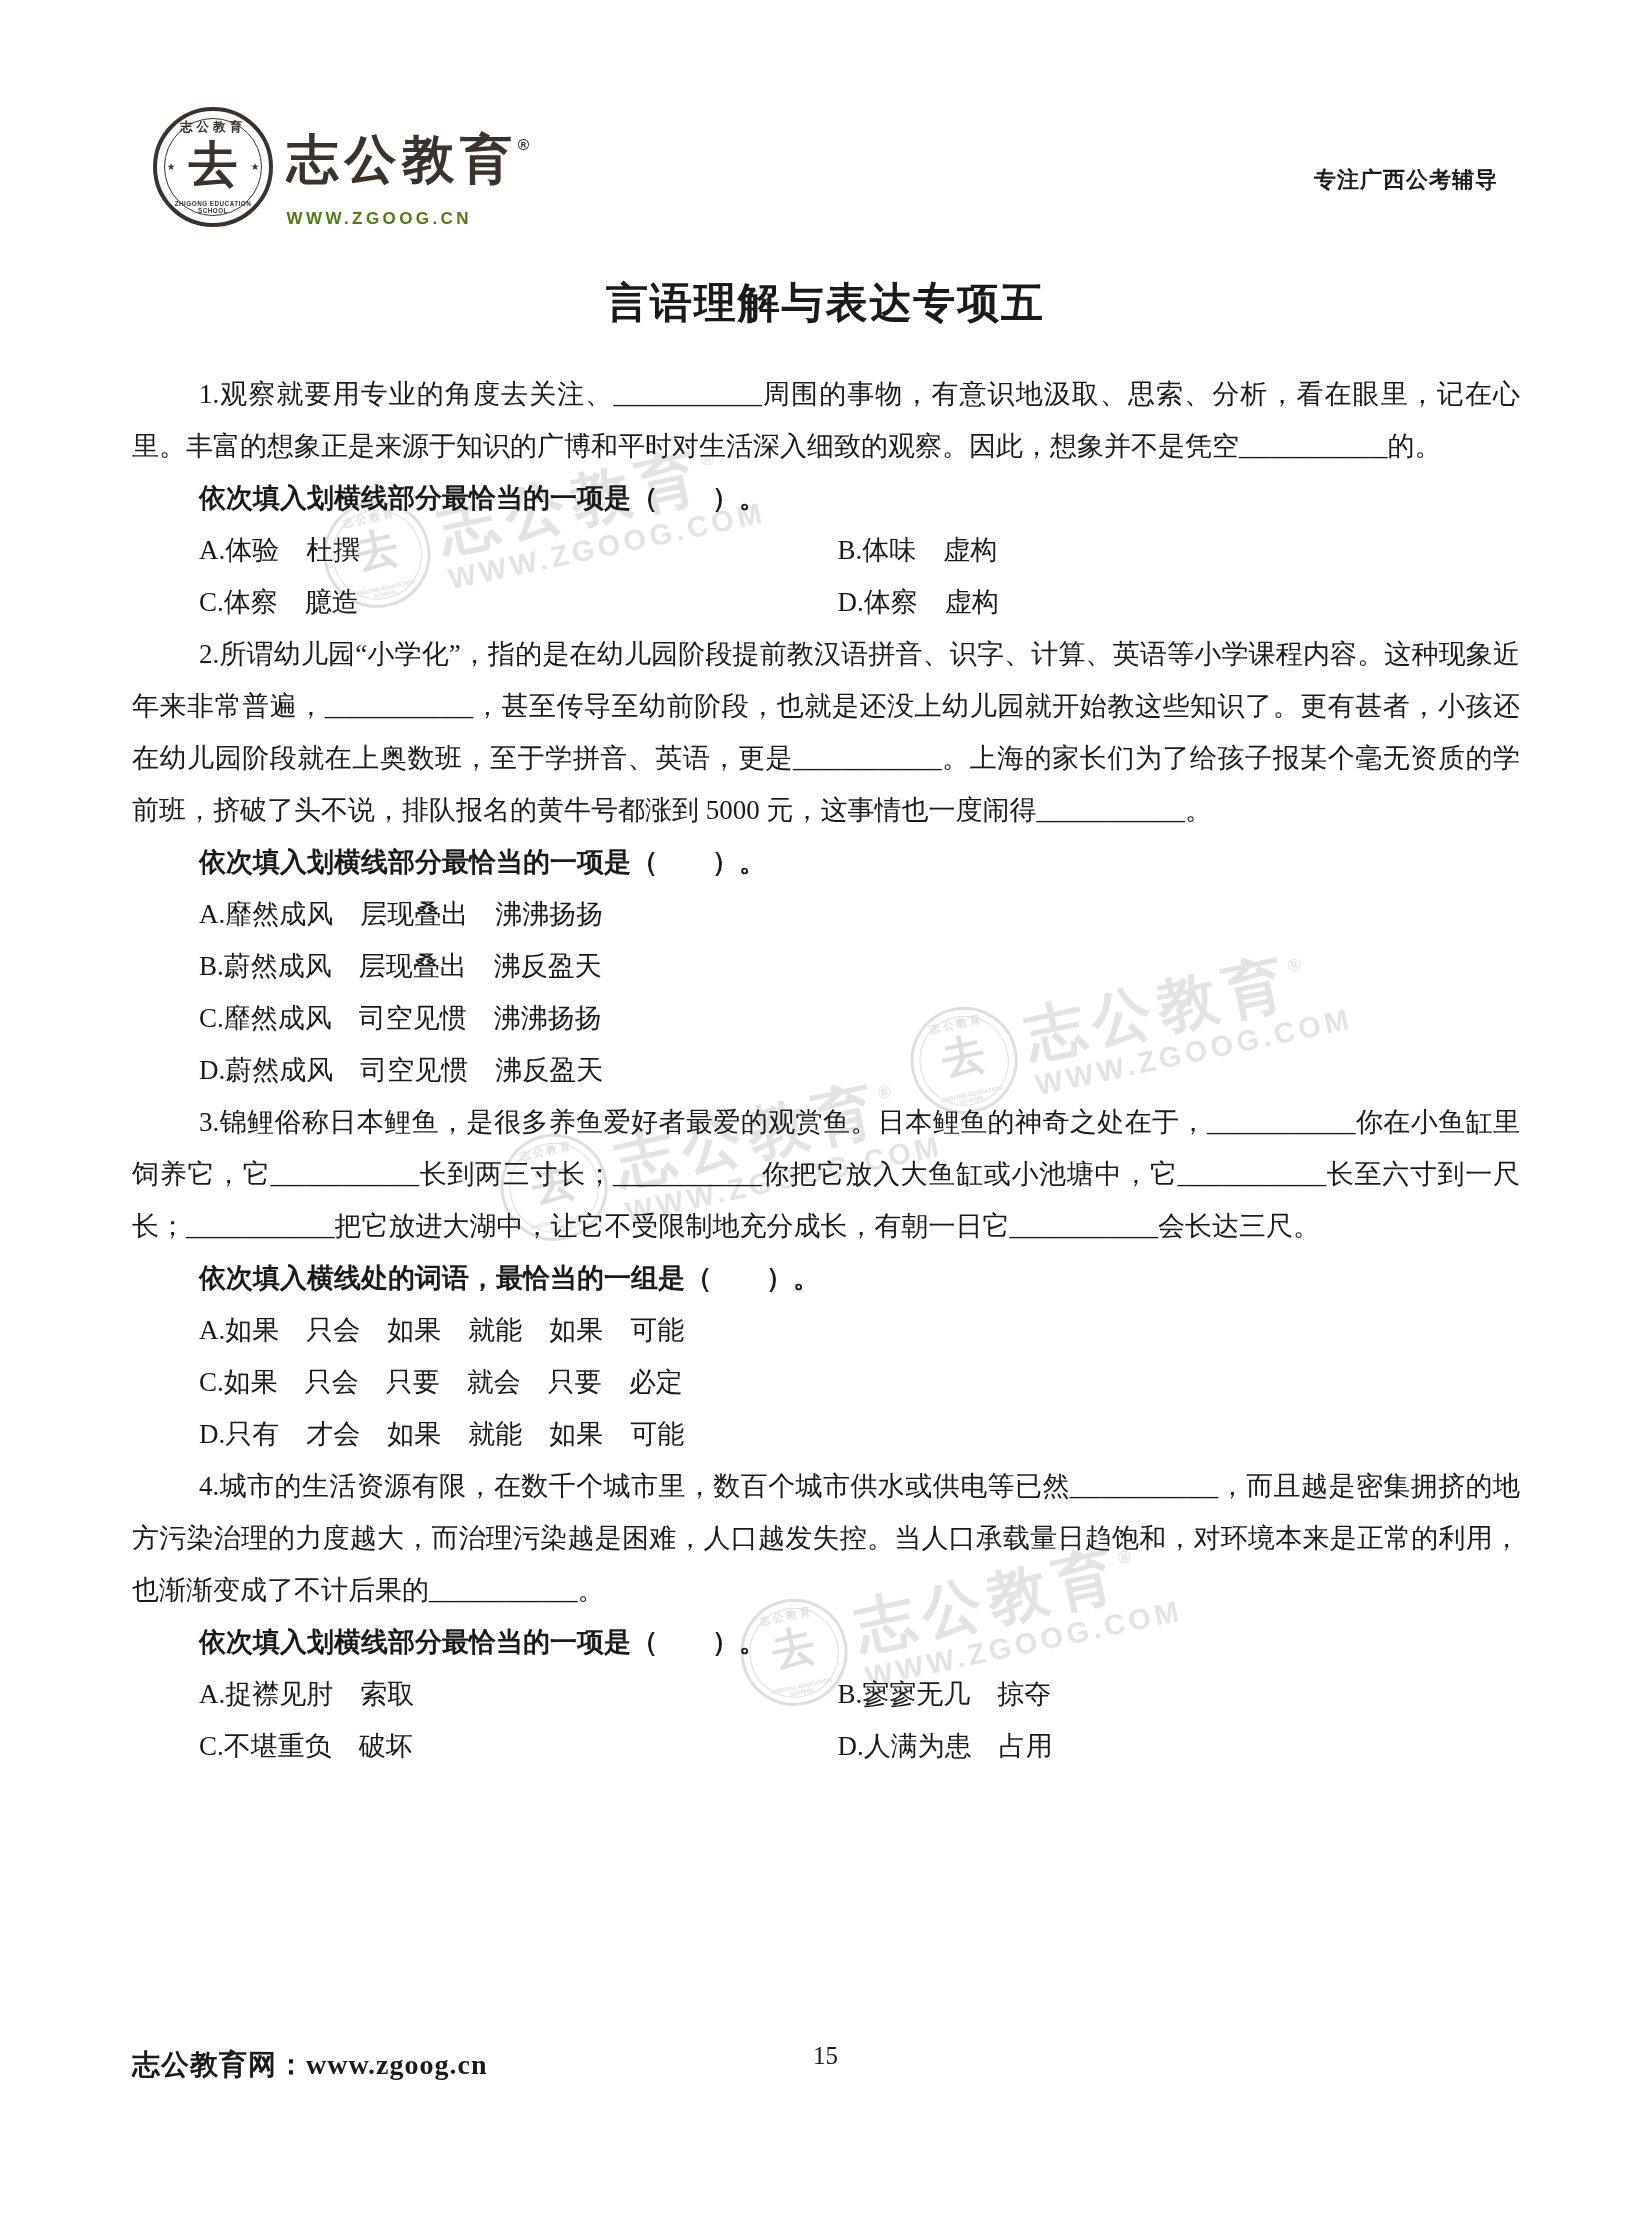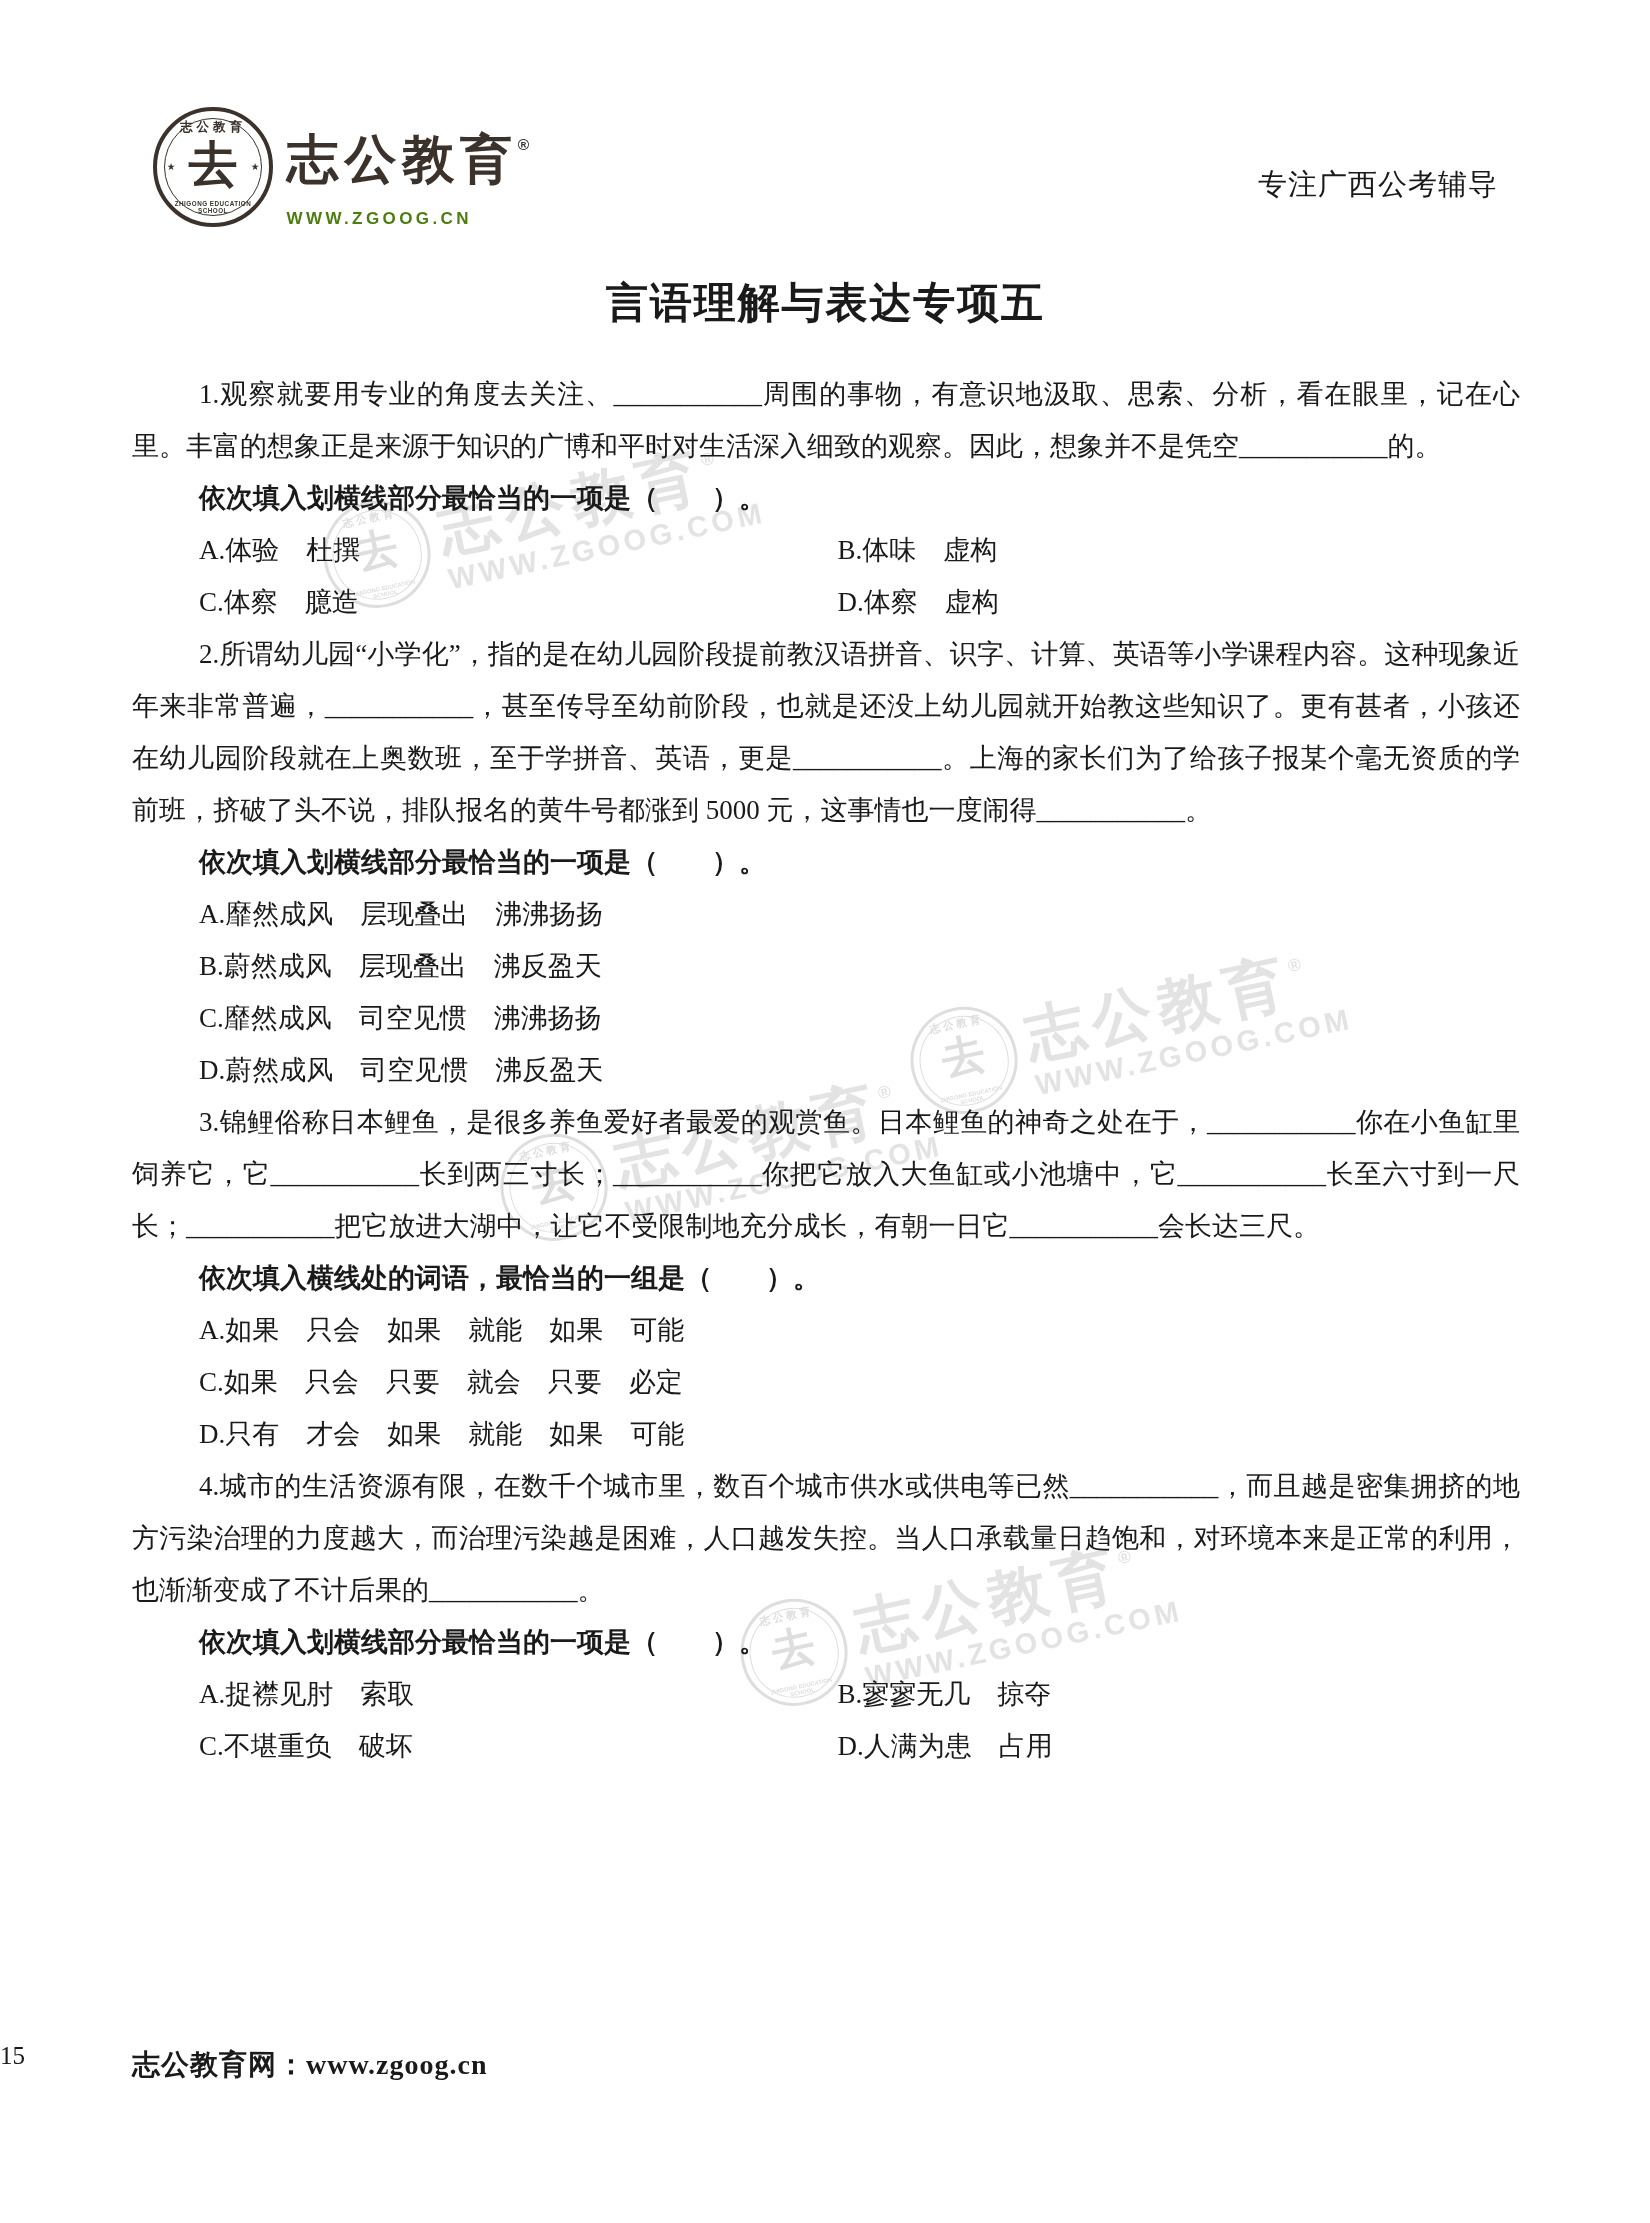--- a/index.html
+++ b/index.html
@@ -22,21 +22,21 @@
   .seal .seal-glyph{position:absolute;top:29px;left:0;right:0;text-align:center;font-size:49px;line-height:49px;font-weight:bold;font-family:"Liberation Sans","DejaVu Sans",sans-serif;}
   .seal .seal-bottom{position:absolute;bottom:8.7px;left:9.7px;right:9.7px;text-align:center;font-size:6.3px;font-weight:bold;letter-spacing:0.5px;font-family:"Liberation Sans","DejaVu Sans",sans-serif;}
   .seal .star-l{position:absolute;left:9.7px;top:50px;font-size:9.7px;}
   .seal .star-r{position:absolute;right:9.7px;top:50px;font-size:9.7px;}
   .brand-block{margin-left:13.6px;padding-top:9.7px;}
   .brand-line{font-family:"Liberation Sans","DejaVu Sans",sans-serif;font-weight:bold;color:#3a322b;font-size:52px;line-height:56px;letter-spacing:5.8px;white-space:nowrap;}
   .brand-line sup{font-size:15.5px;vertical-align:27px;letter-spacing:0;}
   .brand-url{font-family:"Liberation Sans","DejaVu Sans",sans-serif;font-weight:bold;color:#4d7c0f;font-size:17px;letter-spacing:3.4px;margin-top:22px;}
   .slogan{
     position:absolute;right:153px;top:165px;z-index:2;
-    font-size:29px;font-weight:normal;letter-spacing:1px;white-space:nowrap;
+    font-size:22px;font-weight:bold;letter-spacing:1px;white-space:nowrap;
   }
   
   .doc-title{
     position:absolute;left:0;right:0;top:275px;text-align:center;z-index:2;
     font-family:"Liberation Sans","DejaVu Sans",sans-serif;
     font-weight:bold;font-size:42px;letter-spacing:1.9px;
   }
   
   .content{
     position:absolute;left:132px;top:368px;width:1388px;z-index:1;
@@ -60,21 +60,21 @@
   .wm-text{margin-left:11.6px;}
   .wm-brand{font-family:"Liberation Sans","DejaVu Sans",sans-serif;font-weight:bold;font-size:60px;line-height:62px;letter-spacing:7.8px;white-space:nowrap;}
   .wm-brand sup{font-size:17.5px;vertical-align:29px;letter-spacing:0;}
   .wm-url{font-family:"Liberation Sans","DejaVu Sans",sans-serif;font-weight:bold;font-size:29px;letter-spacing:3.9px;margin-top:1.9px;white-space:nowrap;}
   .wm1{left:320px;top:464px;}
   .wm2{left:907px;top:970px;}
   .wm3{left:497px;top:1097px;}
   .wm4{left:737px;top:1562px;}
   
   .footer-site{position:absolute;left:132px;top:2046px;z-index:2;font-weight:bold;font-size:28px;letter-spacing:1px;}
-  .footer-page{position:absolute;left:0;right:0;top:2042px;z-index:2;text-align:left;font-size:25px;}
+  .footer-page{position:absolute;left:0;right:0;top:2042px;z-index:2;text-align:center;font-size:25px;}
 </style>
 </head>
 <body>
 
 <div class="page">
 
   <div class="wm wm1">
     <div class="wm-seal">
       <div class="inner-ring"></div>
       <div class="seal-top">志公教育</div>

